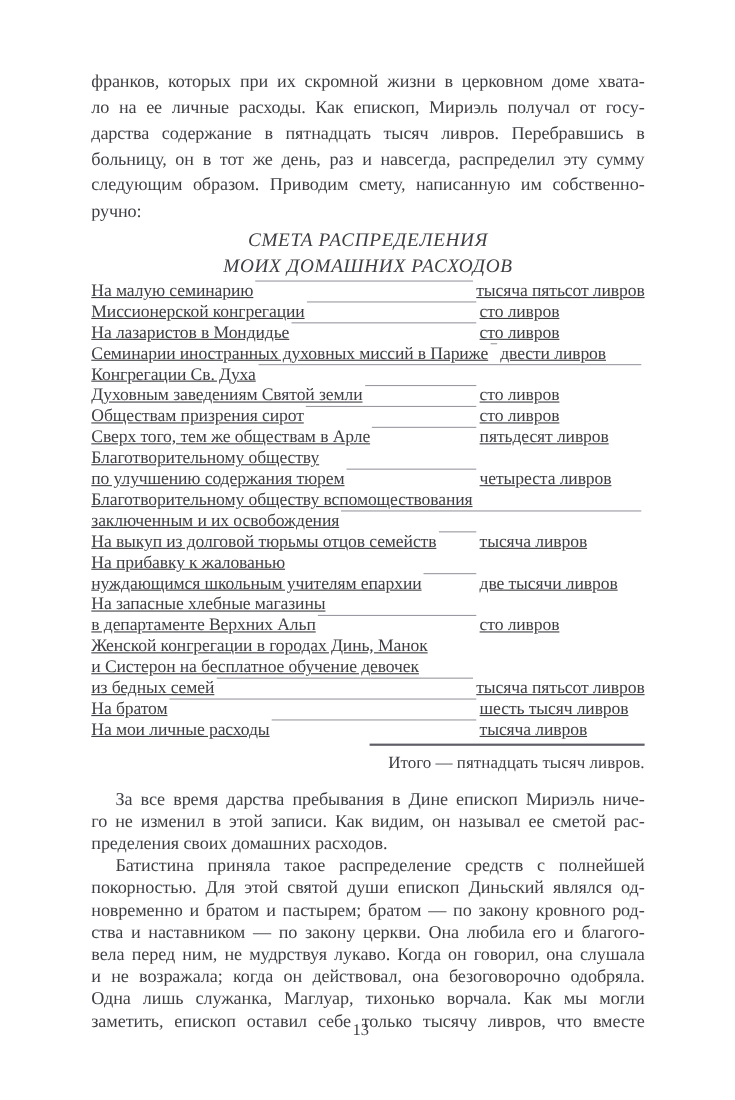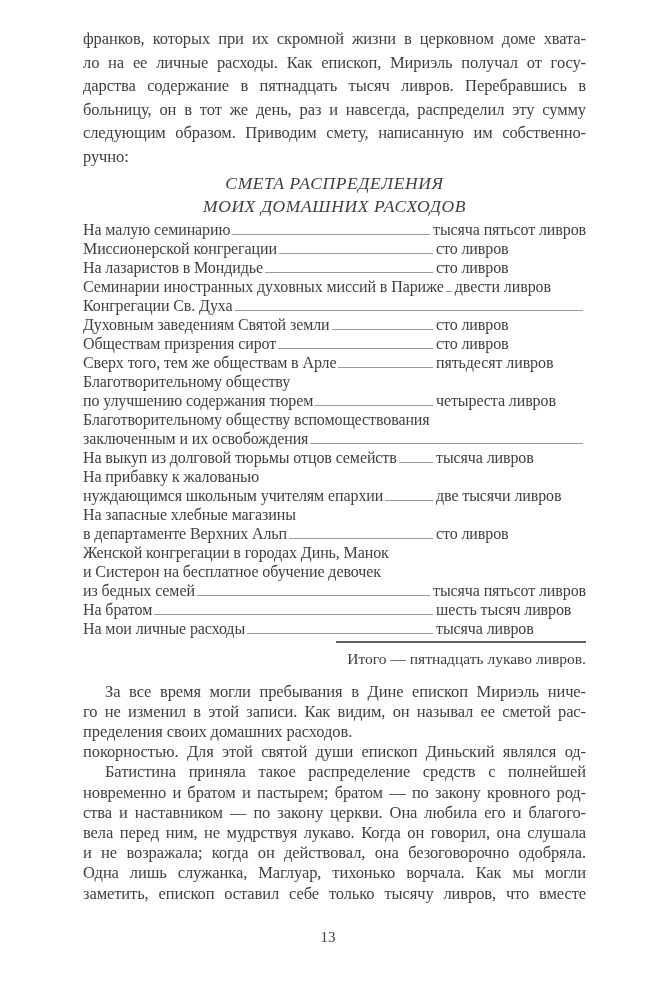--- a/index.html
+++ b/index.html
@@ -5,21 +5,21 @@
   html, body {
     margin: 0;
     padding: 0;
     background: #ffffff;
   }
   .page {
     position: relative;
     width: 668px;
     height: 1000px;
     box-sizing: border-box;
-    padding: 27px 82px 0 83px;
+    padding: 62px 82px 0 83px;
     background: #ffffff;
     font-family: "Liberation Serif", "DejaVu Serif", serif;
     color: #3f3e44;
     overflow: hidden;
   }
   .para { font-size: 16.5px; letter-spacing: -0.1px; }
   .tline {
     text-align: justify;
     text-align-last: justify;
   }
@@ -37,23 +37,24 @@
     font-style: italic;
   }
 
   .est {
     margin-top: 2px;
     font-size: 16px;
     letter-spacing: -0.1px;
   }
   .est-row {
     display: flex;
-    align-items: flex-end;
+    align-items: flex-start;
     line-height: 19px;
     white-space: nowrap;
+    text-decoration: underline;
   }
   .est-label { flex: 0 0 auto; }
   .est-leader {
     flex: 1 1 auto;
     min-width: 6px;
     height: 1px;
     background: #9a98a0;
     margin: 0 3px 4px 2px;
   }
   .est-amount { flex: 0 0 150px; }
@@ -197,32 +198,32 @@
       </div>
       <div class="est-row">
         <span class="est-label">На мои личные расходы</span>
         <span class="est-leader"></span>
         <span class="est-amount">тысяча ливров</span>
       </div>
     </div>
 
   <div class="total-block">
     <div class="total-rule"></div>
-    <div class="total-text">Итого — пятнадцать лукаво ливров.</div>
+    <div class="total-text">Итого — пятнадцать тысяч ливров.</div>
   </div>
 
   <div class="bodytext" id="body-paragraphs">
       <div class="para bodypara">
-        <div class="tline indent">За все время могли пребывания в Дине епископ Мириэль ниче-</div>
+        <div class="tline indent">За все время дарства пребывания в Дине епископ Мириэль ниче-</div>
         <div class="tline">го не изменил в этой записи. Как видим, он называл ее сметой рас-</div>
         <div class="tline nojust">пределения своих домашних расходов.</div>
       </div>
       <div class="para bodypara">
+        <div class="tline indent">Батистина приняла такое распределение средств с полнейшей</div>
         <div class="tline">покорностью. Для этой святой души епископ Диньский являлся од-</div>
-        <div class="tline indent">Батистина приняла такое распределение средств с полнейшей</div>
         <div class="tline">новременно и братом и пастырем; братом — по закону кровного род-</div>
         <div class="tline">ства и наставником — по закону церкви. Она любила его и благого-</div>
         <div class="tline">вела перед ним, не мудрствуя лукаво. Когда он говорил, она слушала</div>
         <div class="tline">и не возражала; когда он действовал, она безоговорочно одобряла.</div>
         <div class="tline">Одна лишь служанка, Маглуар, тихонько ворчала. Как мы могли</div>
         <div class="tline">заметить, епископ оставил себе только тысячу ливров, что вместе</div>
       </div>
     </div>
 
   <div class="page-number">13</div>

